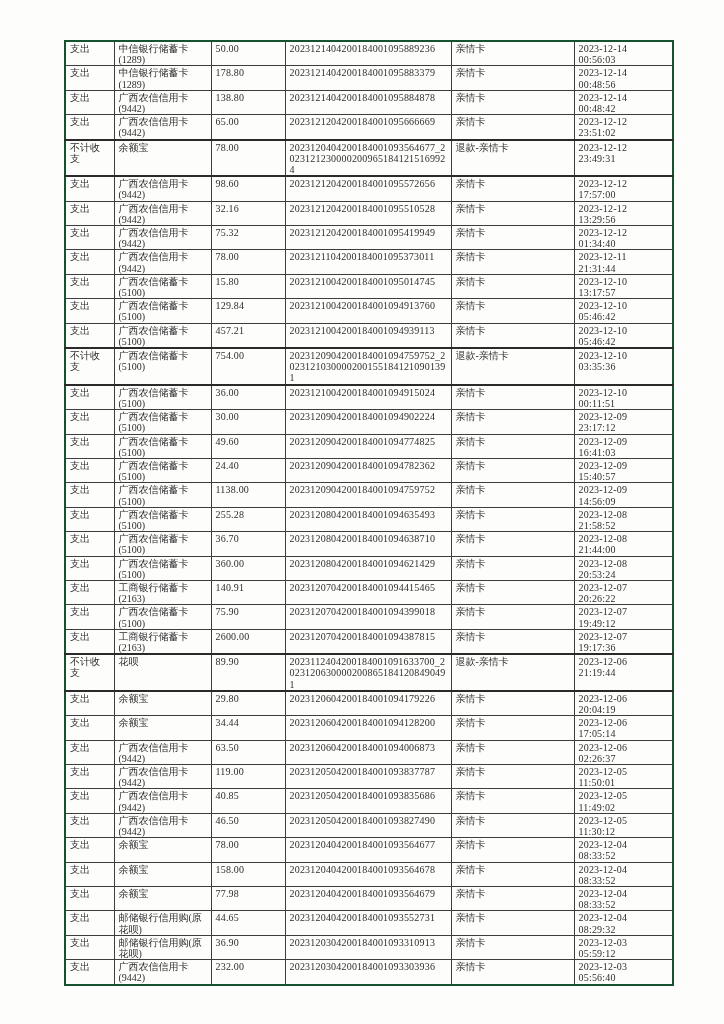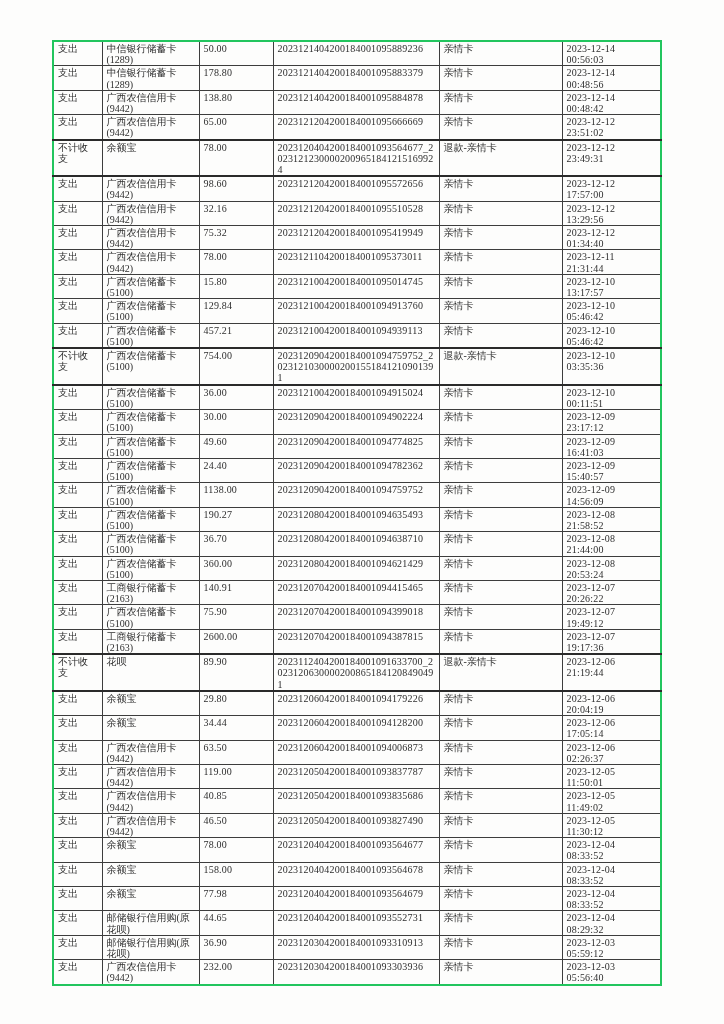--- a/index.html
+++ b/index.html
@@ -10,26 +10,26 @@
   .page {
     position: relative;
     width: 724px;
     height: 1024px;
     background: #fdfdfc;
     overflow: hidden;
     font-family: "Liberation Serif", "DejaVu Serif", serif;
   }
   table.txn {
     position: absolute;
-    left: 52px;
+    left: 64px;
     top: 40px;
     width: 608px;
     border-collapse: collapse;
     table-layout: fixed;
-    border: 2px solid #22c55e;
+    border: 2px solid #14532d;
   }
   table.txn td {
     border: 1px solid #3d3d3d;
     vertical-align: top;
     padding: 1px 4px 0 4px;
     font-size: 10px;
     line-height: 11.2px;
     color: #2e2e2e;
     height: 21.5px;
     white-space: pre-line;
@@ -243,21 +243,21 @@
           <td class="c-amount">1138.00</td>
           <td class="c-id">2023120904200184001094759752</td>
           <td class="c-tag">亲情卡</td>
           <td class="c-time">2023-12-09
 14:56:09</td>
         </tr>
         <tr>
           <td class="c-type">支出</td>
           <td class="c-account">广西农信储蓄卡
 (5100)</td>
-          <td class="c-amount">190.27</td>
+          <td class="c-amount">255.28</td>
           <td class="c-id">2023120804200184001094635493</td>
           <td class="c-tag">亲情卡</td>
           <td class="c-time">2023-12-08
 21:58:52</td>
         </tr>
         <tr>
           <td class="c-type">支出</td>
           <td class="c-account">广西农信储蓄卡
 (5100)</td>
           <td class="c-amount">36.70</td>

